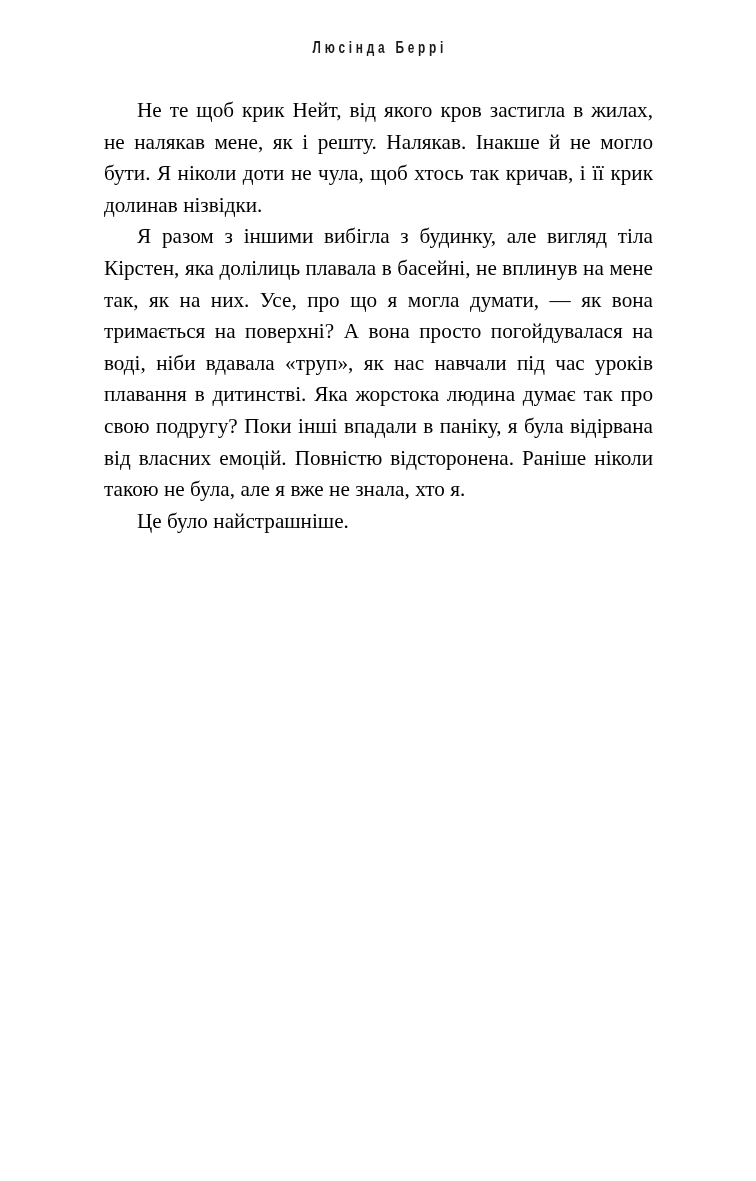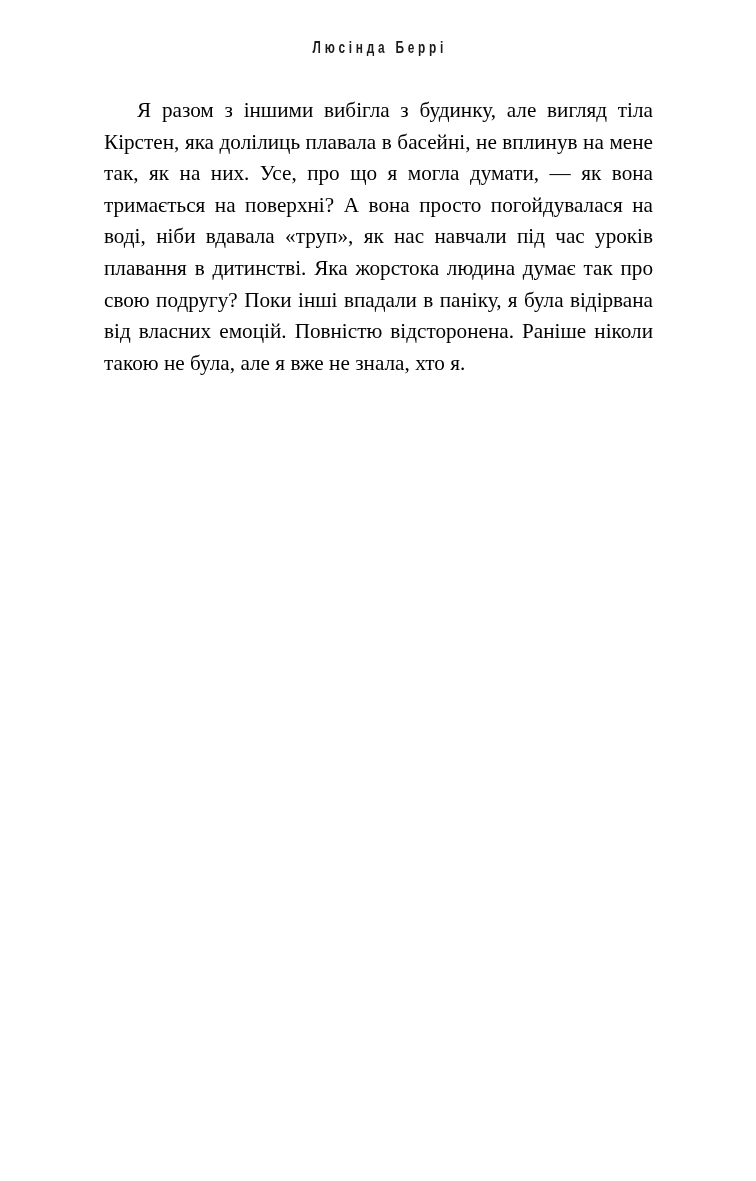--- a/index.html
+++ b/index.html
@@ -68,19 +68,21 @@
 </head>
 <body>
 
 <div class="page">
 
   <div class="running-head">Люсінда Беррі</div>
 
   <div class="text-block">
 
 
+    <p class="para">Не те щоб крик Нейт, від якого кров застигла в жилах, не налякав мене, як і решту. Налякав. Інакше й не могло бути. Я ніколи доти не чула, щоб хтось так кричав, і її крик долинав нізвідки.</p>
 
     <p class="para">Я разом з іншими вибігла з будинку, але вигляд тіла Кірстен, яка долілиць плавала в басейні, не вплинув на мене так, як на них. Усе, про що я могла думати, — як вона тримається на поверхні? А вона просто погойдувалася на воді, ніби вдавала «труп», як нас навчали під час уроків плавання в дитинстві. Яка жорстока людина думає так про свою подругу? Поки інші впадали в паніку, я була відірвана від власних емоцій. Повністю відсторонена. Раніше ніколи такою не була, але я вже не знала, хто я.</p>
 
+    <p class="para">Це було найстрашніше.</p>
 
   </div>
 
 </div>
 
 </body></html>

